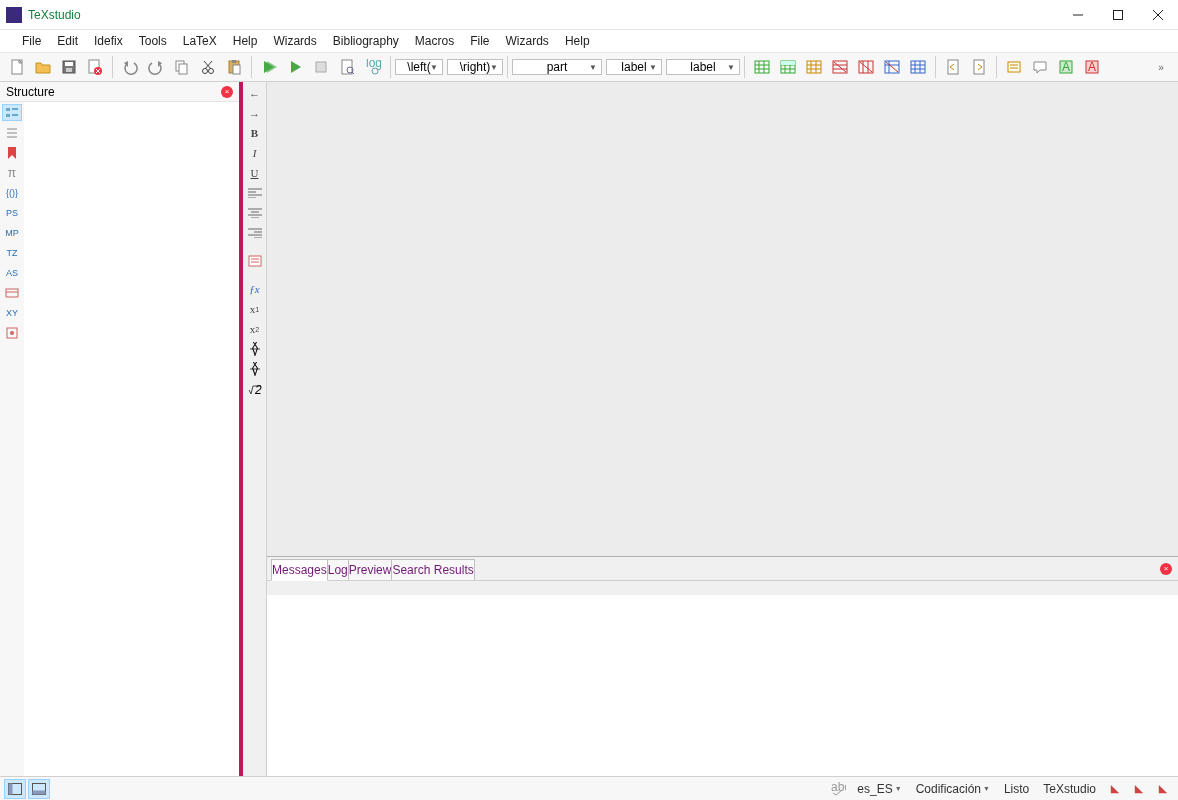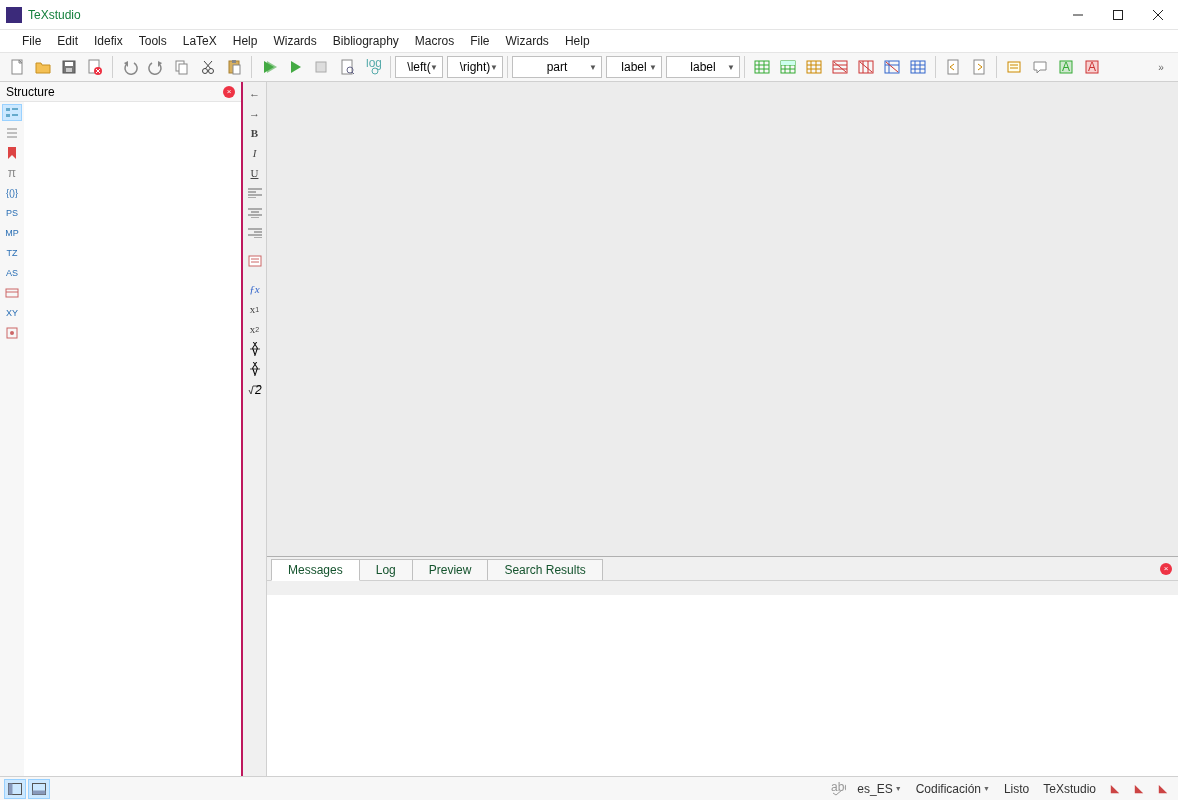--- a/index.html
+++ b/index.html
@@ -10,45 +10,45 @@
 .titlebar .title { flex: 0 0 auto; color: #15803d; }
 .titlebar .spacer { flex: 1; }
 .win-btn { width: 40px; height: 30px; display: flex; align-items: center; justify-content: center; color: #222; }
 
 .menubar { height: 22px; display: flex; align-items: center; padding: 0 14px; background: #fff; }
 .menubar .menu-item { padding: 2px 8px; color: #222; }
 
 .toolbar { height: 30px; display: flex; align-items: center; padding: 1px 4px; background: #f7f7f7; border-top: 1px solid #e5e5e5; border-bottom: 1px solid #d0d0d0; gap: 0; overflow: hidden; }
 .tb-btn { width: 26px; height: 26px; display: flex; align-items: center; justify-content: center; border: 1px solid transparent; }
 .tb-sep { width: 1px; height: 22px; background: #d0d0d0; margin: 0 4px; }
-.tb-combo { height: 22px; border: 1px solid #c0c0c0; background: #fff; display: flex; align-items: center; padding: 0 4px; min-width: 56px; justify-content: center; position: relative; }
+.tb-combo { height: 16px; border: 1px solid #c0c0c0; background: #fff; display: flex; align-items: center; padding: 0 4px; min-width: 56px; justify-content: center; position: relative; }
 .tb-combo .caret { position: absolute; right: 4px; font-size: 8px; color: #555; }
 .tb-overflow { margin-left: auto; }
 
 .body-area { display: flex; height: calc(800px - 30px - 22px - 30px - 24px); }
 
-.sidebar { width: 243px; border-right: 2px solid #be185d; display: flex; flex-direction: column; background: #f7f7f7; }
+.sidebar { width: 243px; border-right: 4px solid #be185d; display: flex; flex-direction: column; background: #f7f7f7; }
 .panel-header { height: 20px; display: flex; align-items: center; padding: 0 6px; background: #f7f7f7; border-bottom: 1px solid #e5e5e5; }
 .panel-header .close { margin-left: auto; width: 12px; height: 12px; border-radius: 50%; background: #e34; color: #fff; font-size: 8px; display: flex; align-items: center; justify-content: center; }
 .sidebar-body { flex: 1; display: flex; }
 .side-icons { width: 24px; background: #f7f7f7; display: flex; flex-direction: column; align-items: center; padding-top: 2px; gap: 3px; }
 .side-icon { width: 20px; height: 17px; display: flex; align-items: center; justify-content: center; font-size: 9px; color: #2a6fb5; }
 .side-icon.selected { background: #cce8ff; border: 1px solid #99d1ff; }
 .side-content { flex: 1; background: #fff; }
 
 .vtoolbar { width: 24px; background: #f0f0f0; border-right: 1px solid #d0d0d0; display: flex; flex-direction: column; align-items: center; padding-top: 2px; gap: 2px; }
 .vt-btn { width: 20px; height: 18px; display: flex; align-items: center; justify-content: center; color: #444; font-family: Georgia, serif; font-size: 11px; }
 .vt-sep { height: 6px; }
 
 .editor-col { flex: 1; display: flex; flex-direction: column; }
 .editor { flex: 1; background: #ececec; }
 
 .bottompanel { height: 220px; border-top: 1px solid #b0b0b0; display: flex; flex-direction: column; background: #fff; }
 .tabs { height: 24px; display: flex; align-items: flex-end; background: #f0f0f0; border-bottom: 1px solid #d0d0d0; padding-left: 4px; }
-.tab { padding: 3px 16px; border: 1px solid #c0c0c0; border-bottom: none; background: #f7f7f7; margin-right: -1px; color: #14532d; }
+.tab { padding: 3px 0; border: 1px solid #c0c0c0; border-bottom: none; background: #f7f7f7; margin-right: -1px; color: #701a75; }
 .tab.active { background: #fff; border-bottom: 1px solid #fff; position: relative; top: 1px; }
 .tabs .close { margin-left: auto; margin-right: 6px; width: 12px; height: 12px; border-radius: 50%; background: #e34; color: #fff; font-size: 8px; display: flex; align-items: center; justify-content: center; align-self: center; }
 .panel-content { flex: 1; background: #fff; }
 .panel-content .stripe { height: 14px; background: #f0f0f0; }
 
 .statusbar { height: 24px; display: flex; align-items: center; background: #f7f7f7; border-top: 1px solid #d0d0d0; padding: 0 4px; gap: 2px; }
 .sb-btn { width: 22px; height: 20px; display: flex; align-items: center; justify-content: center; border: 1px solid transparent; }
 .sb-btn.active { background: #cce8ff; border-color: #99d1ff; }
 .sb-item { padding: 0 6px; color: #333; display: flex; align-items: center; gap: 2px; }
 .sb-caret { font-size: 7px; color: #666; }

